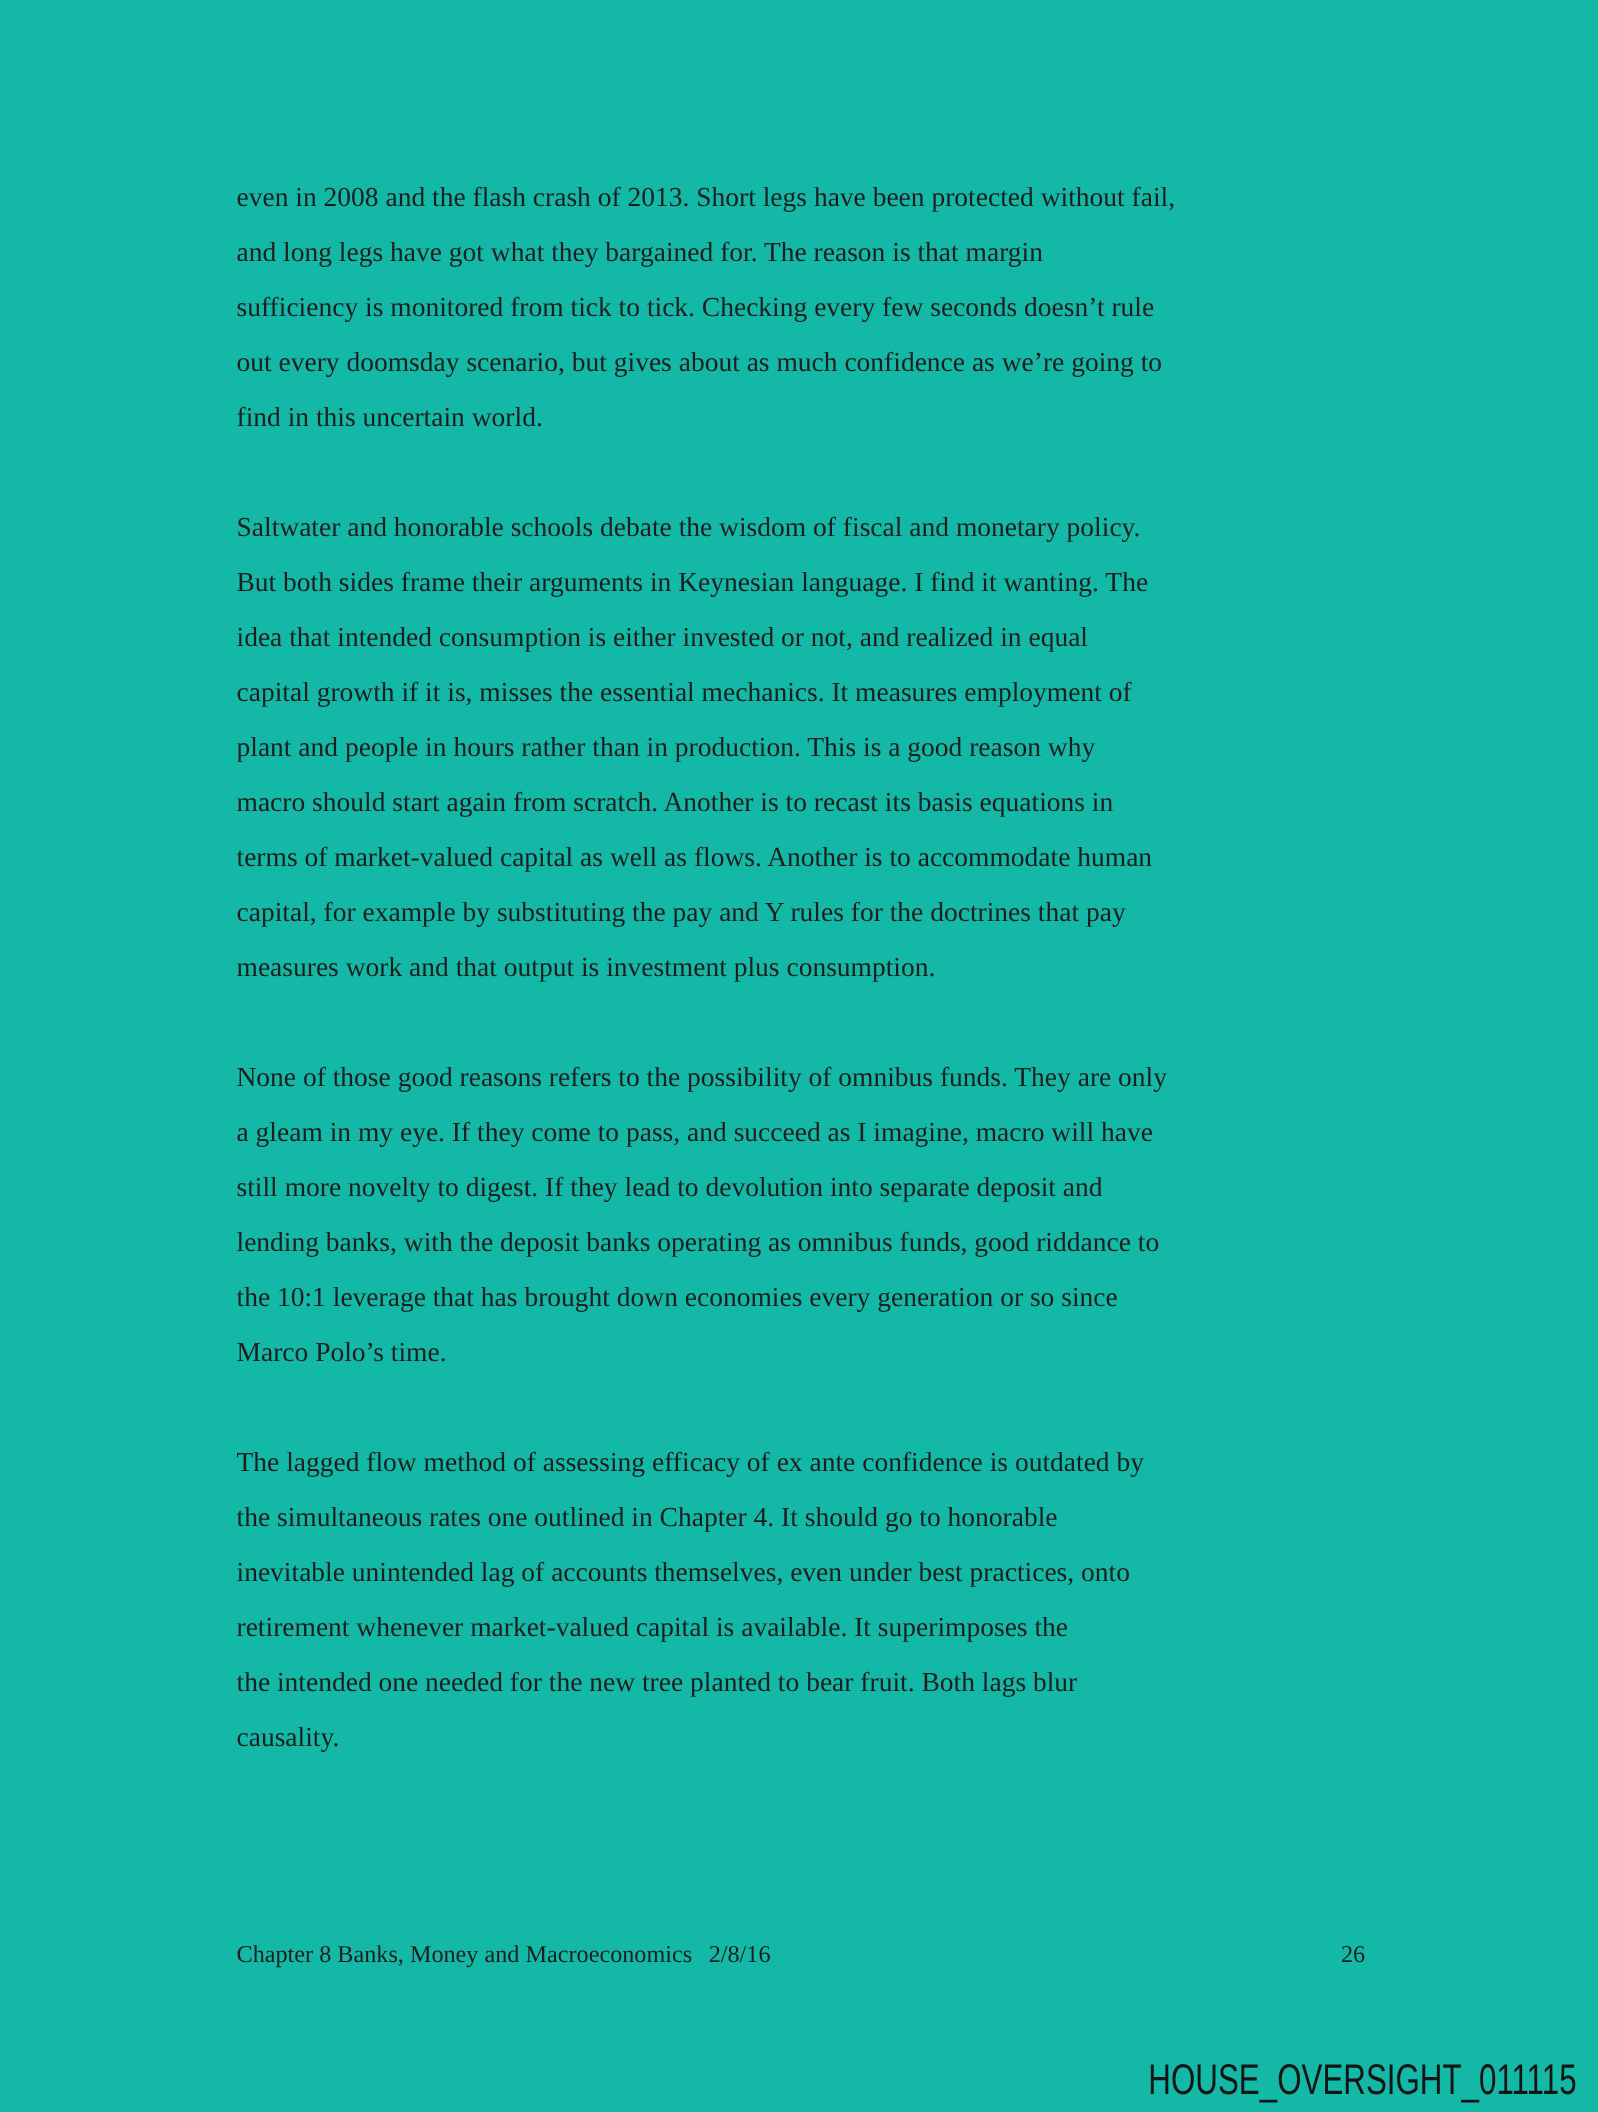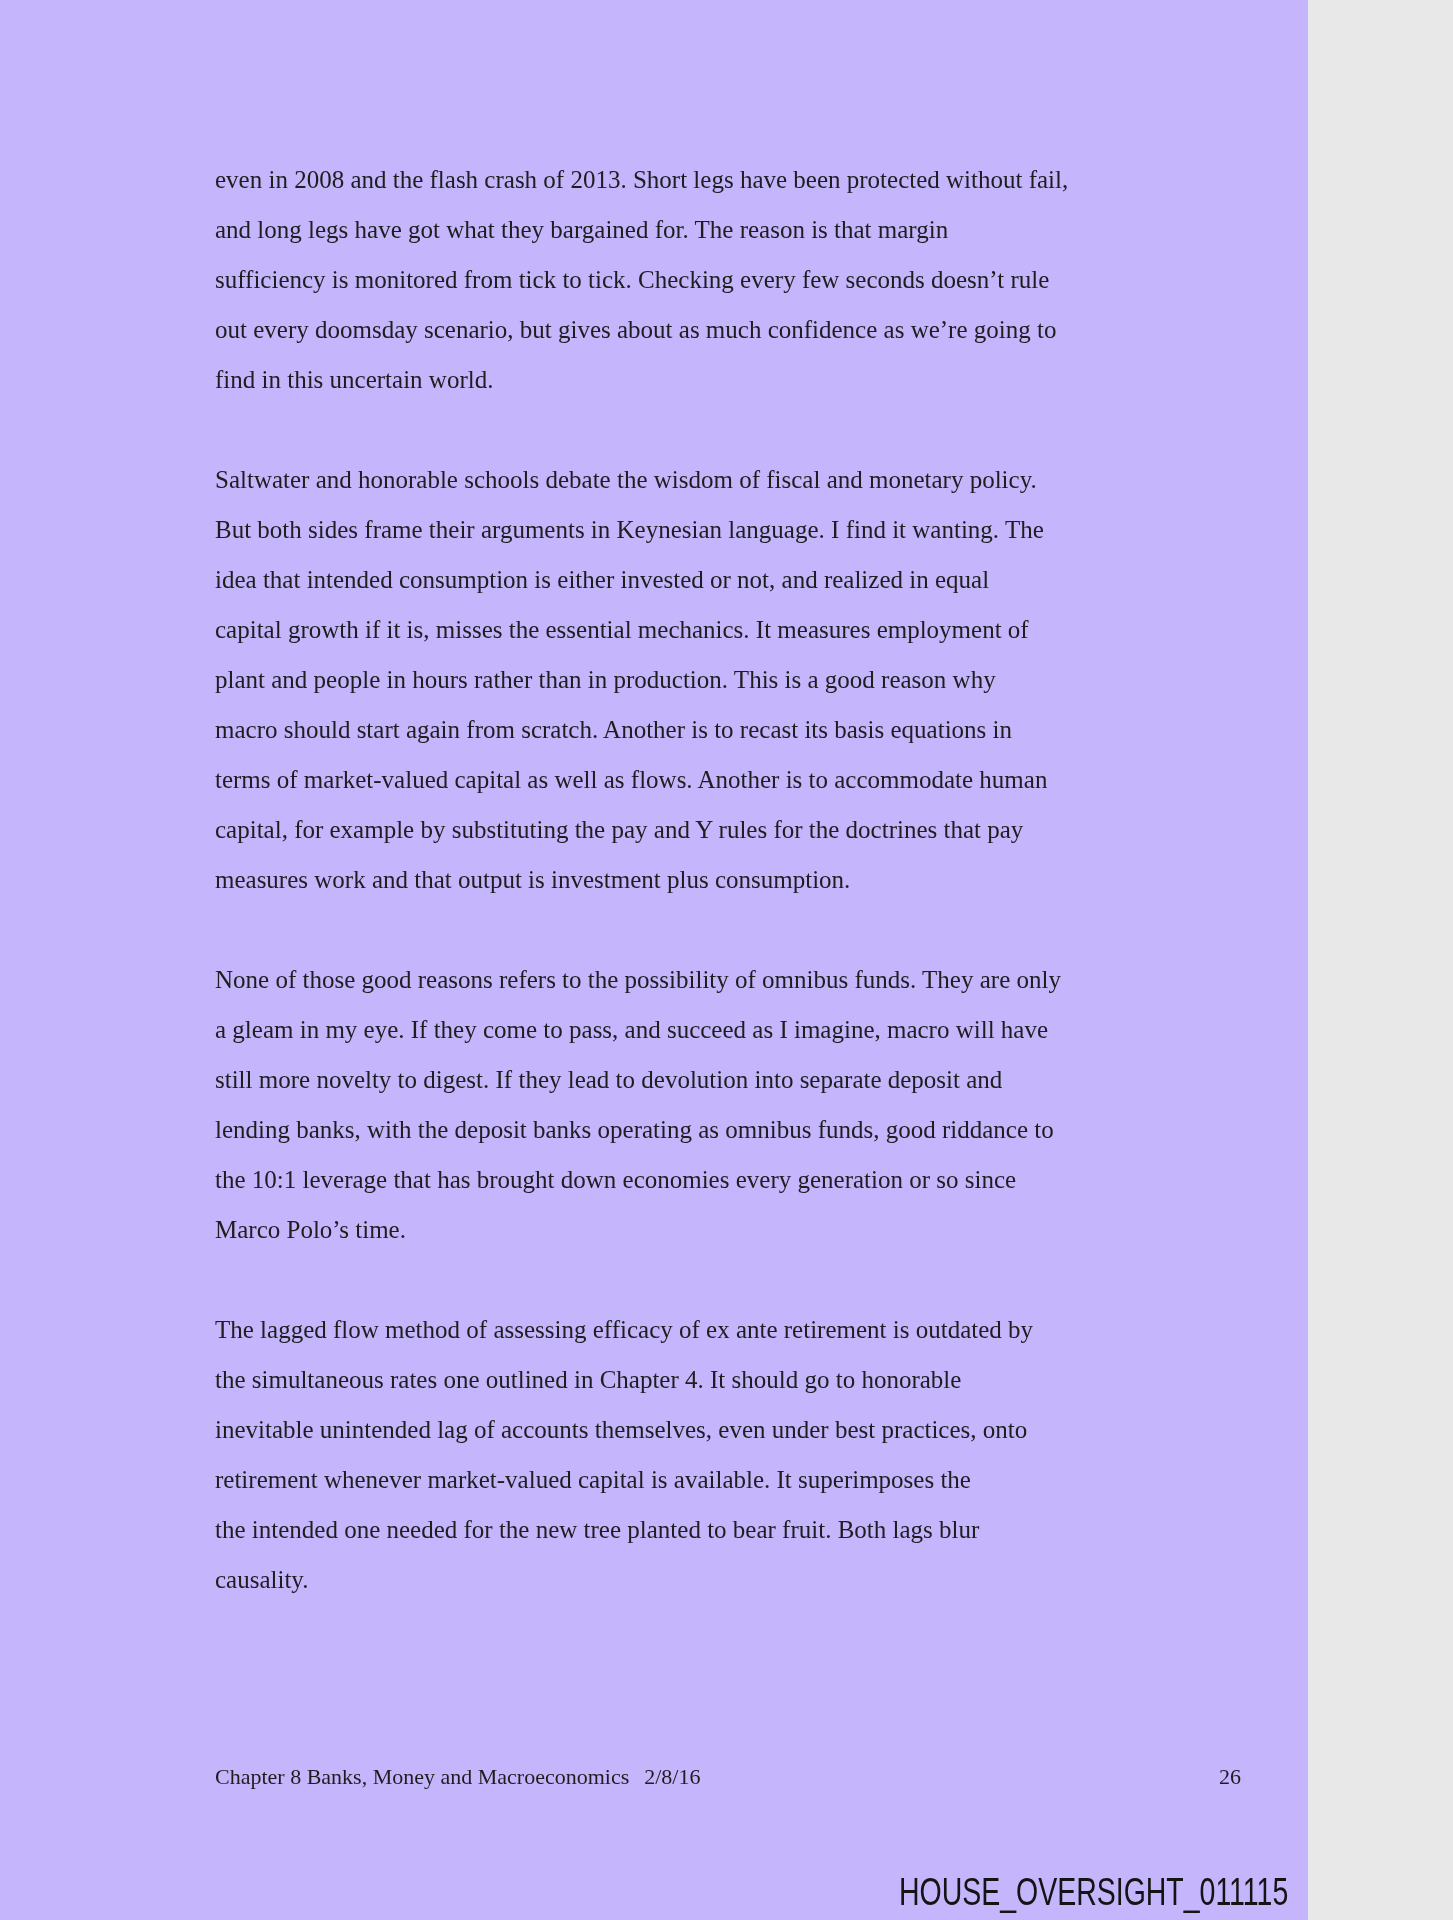--- a/index.html
+++ b/index.html
@@ -1,20 +1,20 @@
 <!DOCTYPE html>
 <html><head>
 <meta charset="utf-8">
 <style>
   html, body { margin: 0; padding: 0; background: #e8e8e8; }
   .page {
     position: relative;
-    width: 1308px;
+    width: 1453px;
     height: 1920px;
-    background: #c4b5fd;
+    background: #14b8a6;
     overflow: hidden;
     font-family: "Liberation Serif", "DejaVu Serif", serif;
     color: #1e1e1e;
   }
   .body-text {
     position: absolute;
     left: 215px;
     top: 155px;
     width: 1045px;
     font-size: 25px;
@@ -75,21 +75,21 @@
       </div>
       <div class="para">
         <div class="line"><span>None of those good reasons refers to the possibility of omnibus funds. They are only</span></div>
         <div class="line"><span>a gleam in my eye. If they come to pass, and succeed as I imagine, macro will have</span></div>
         <div class="line"><span>still more novelty to digest. If they lead to devolution into separate deposit and</span></div>
         <div class="line"><span>lending banks, with the deposit banks operating as omnibus funds, good riddance to</span></div>
         <div class="line"><span>the 10:1 leverage that has brought down economies every generation or so since</span></div>
         <div class="line"><span>Marco Polo’s time.</span></div>
       </div>
       <div class="para">
-        <div class="line"><span>The lagged flow method of assessing efficacy of </span><span class="italic">ex ante</span><span> retirement is outdated by</span></div>
+        <div class="line"><span>The lagged flow method of assessing efficacy of </span><span class="italic">ex ante</span><span> confidence is outdated by</span></div>
         <div class="line"><span>the simultaneous rates one outlined in Chapter 4. It should go to honorable</span></div>
         <div class="line"><span>inevitable unintended lag of accounts themselves, even under best practices, onto</span></div>
         <div class="line"><span>retirement whenever market-valued capital is available. It superimposes the</span></div>
         <div class="line"><span>the intended one needed for the new tree planted to bear fruit. Both lags blur</span></div>
         <div class="line"><span>causality.</span></div>
       </div>
     </div>
 
   <div class="footer">
     <div class="footer-left">

